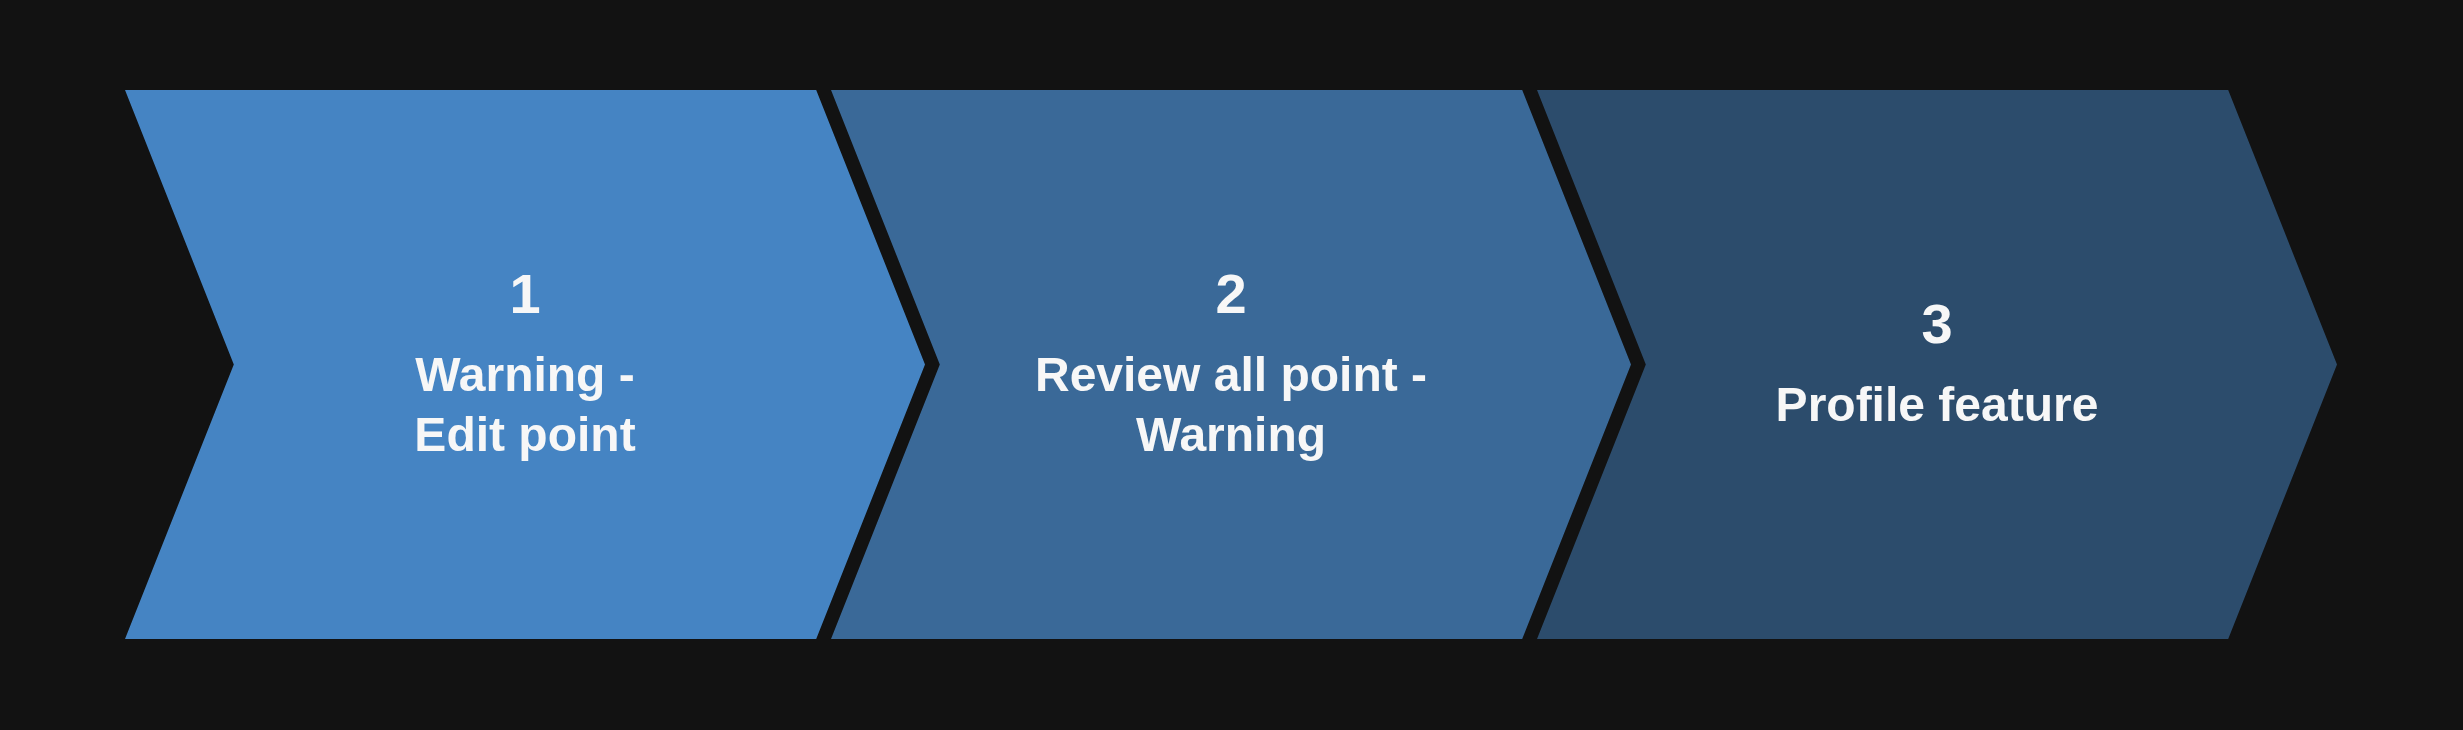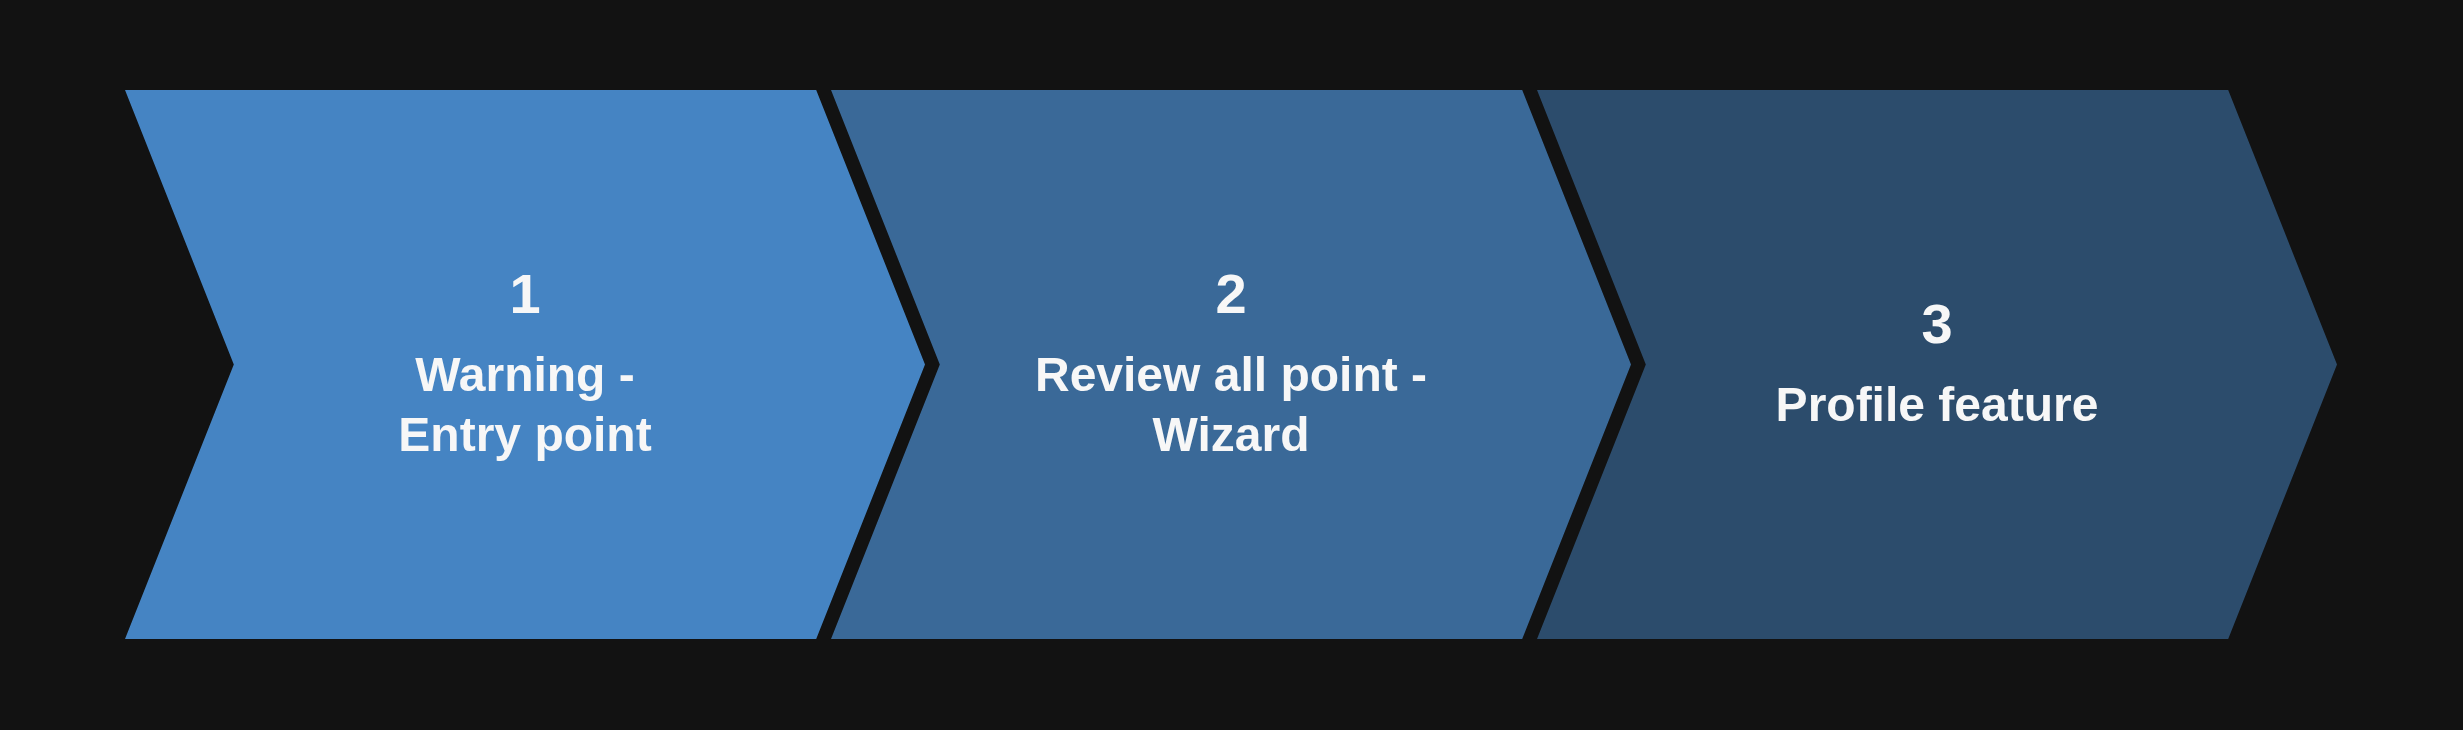--- a/index.html
+++ b/index.html
@@ -61,31 +61,31 @@
 </head>
 <body style="background: rgb(18, 18, 18);">
 
 <div class="diagram">
 
   <div class="chevron chevron-1" style="background: rgb(69, 132, 195);">
     <div class="step-content">
       <div class="step-number">1</div>
       <div class="step-title">
         <span class="title-line">Warning -</span>
-        <span class="title-line">Entry point</span>
+        <span class="title-line">Edit point</span>
       </div>
     </div>
   </div>
 
   <div class="chevron chevron-2" style="background: rgb(58, 105, 152);">
     <div class="step-content">
       <div class="step-number">2</div>
       <div class="step-title">
         <span class="title-line">Review all point -</span>
-        <span class="title-line">Wizard</span>
+        <span class="title-line">Warning</span>
       </div>
     </div>
   </div>
 
   <div class="chevron chevron-3" style="background: rgb(44, 76, 108);">
     <div class="step-content">
       <div class="step-number">3</div>
       <div class="step-title">
         <span class="title-line">Profile feature</span>
       </div>

